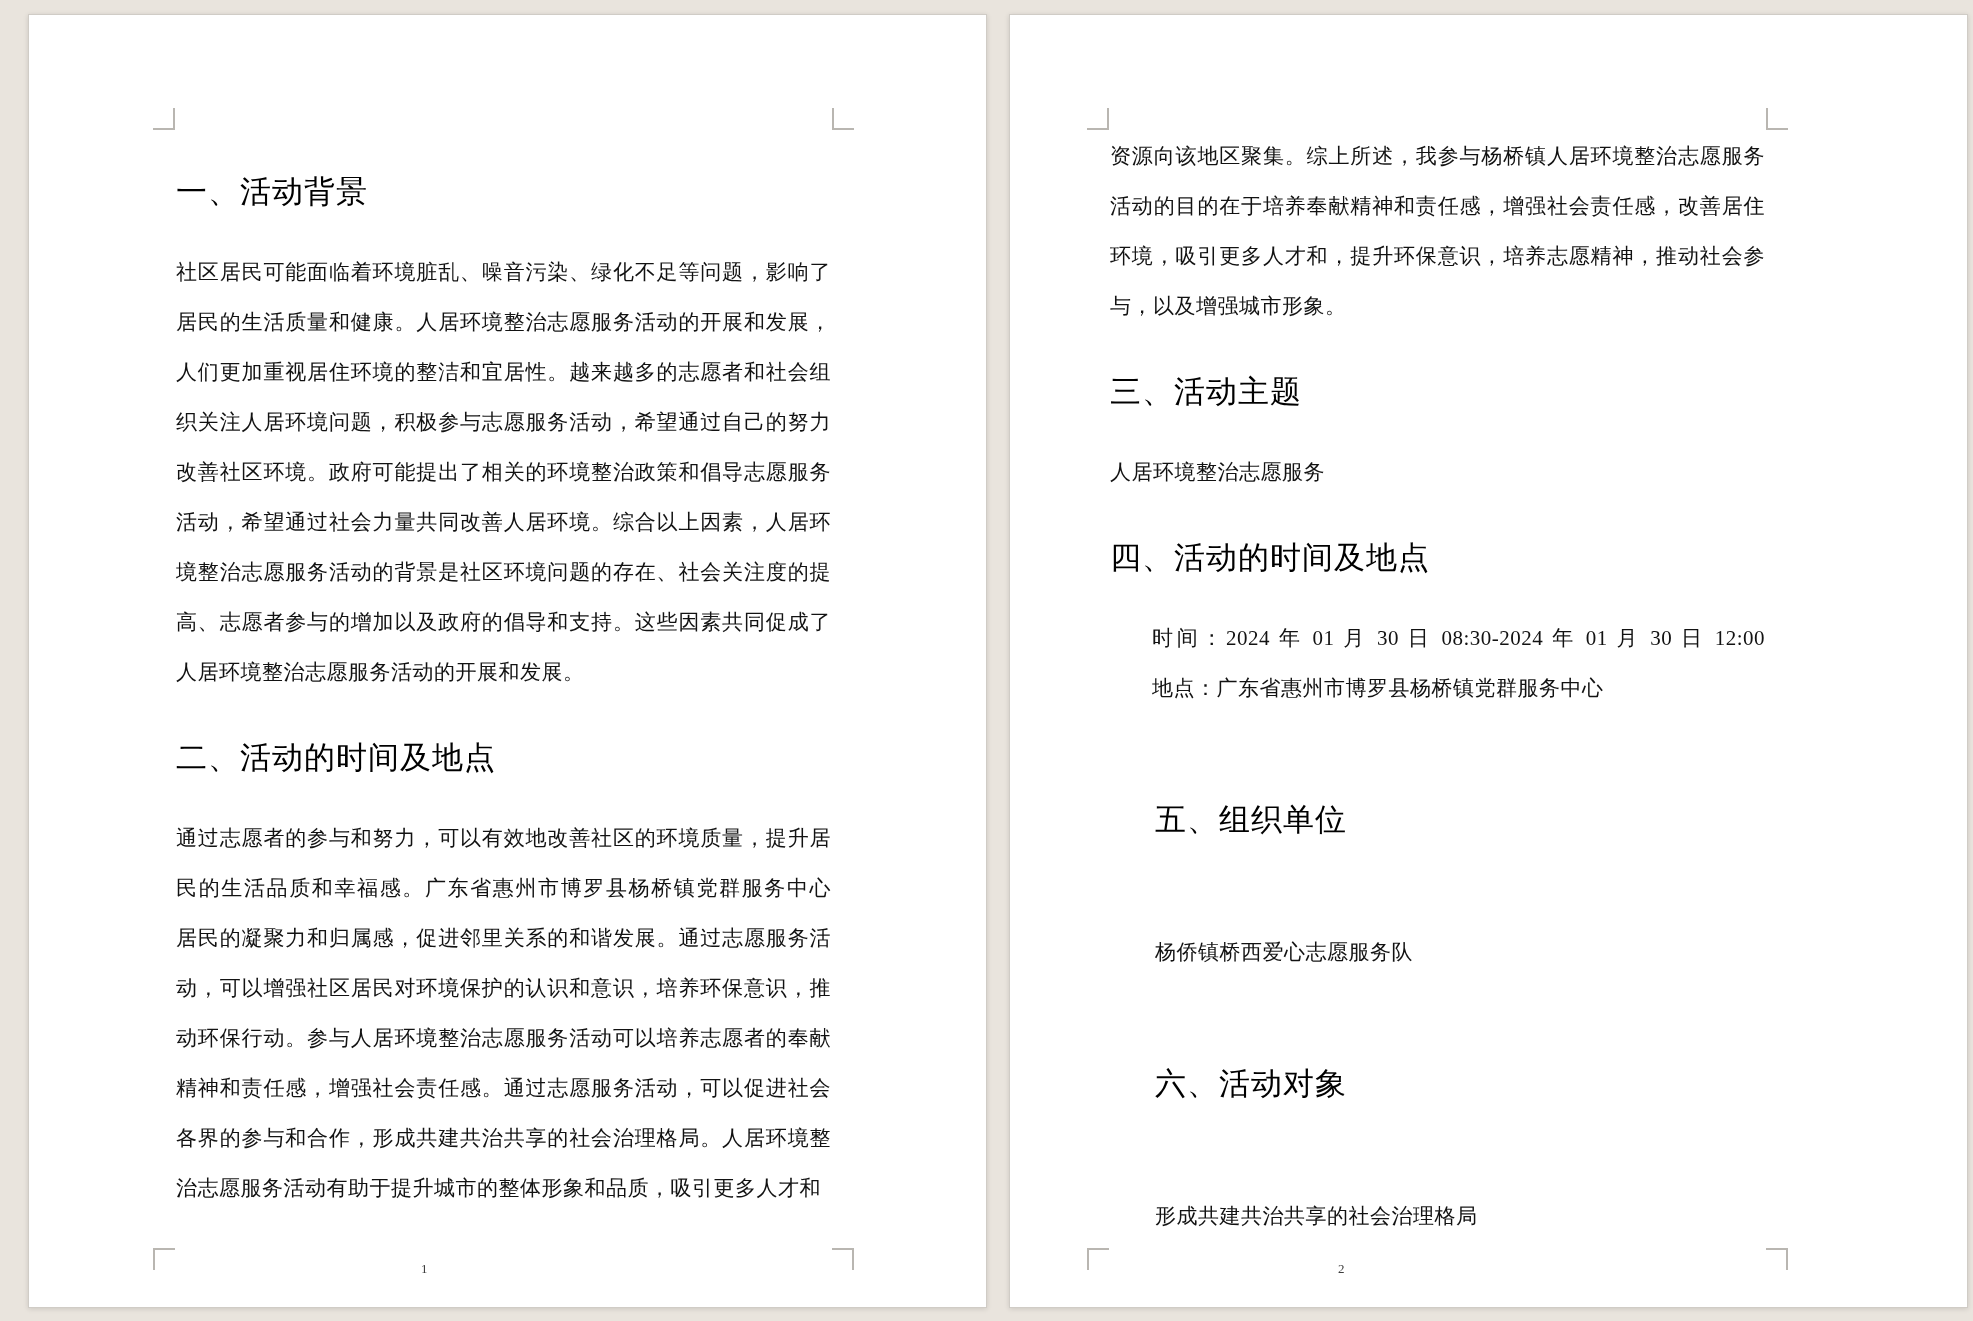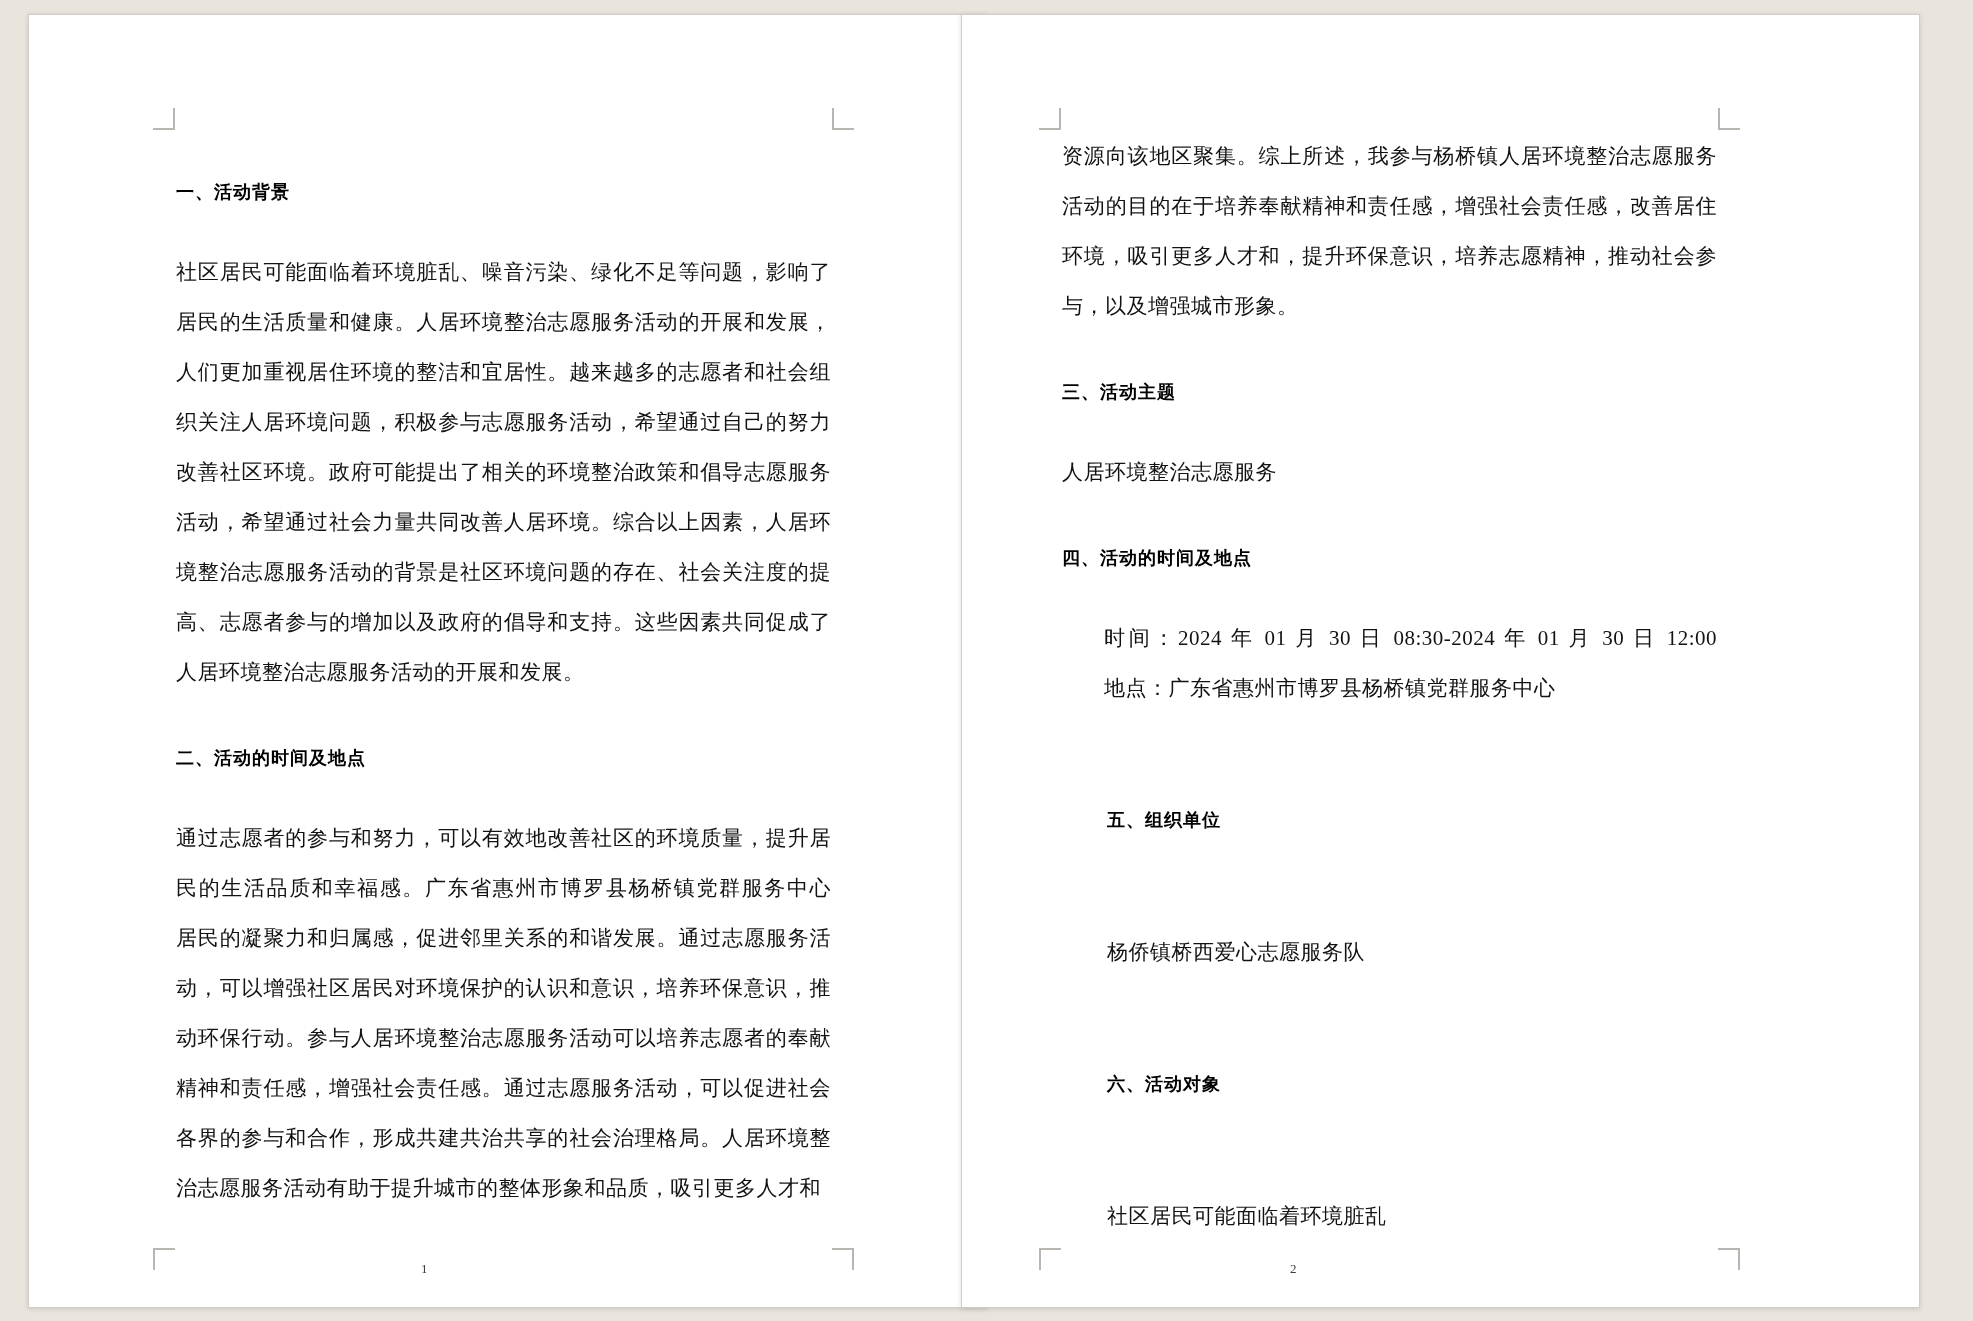--- a/index.html
+++ b/index.html
@@ -19,29 +19,29 @@
     font-family:"Liberation Serif","DejaVu Serif",serif;
   }
   .page{
     position:absolute;top:14px;height:1294px;width:959px;
     background:var(--page-bg);
     border:1px solid var(--page-border);
     box-shadow:0 1px 5px rgba(0,0,0,0.13);
     box-sizing:border-box;
   }
   .page-1{left:28px;}
-  .page-2{left:961px;}
+  .page-2{left:1009px;}
   .content{
     position:absolute;top:116px;width:655px;height:1110px;
   }
   .page-1 .content{left:147px;}
   .page-2 .content{left:100px;}
   .heading{
     font-family:"Liberation Sans","DejaVu Sans",sans-serif;
-    font-weight:700;font-size:18px;line-height:50px;
+    font-weight:400;font-size:31px;line-height:50px;
     color:var(--heading-color);
     margin:36px 0 30px 0;
     letter-spacing:1px;
   }
   .content > .heading:first-child{margin-top:52px;}
   .para{margin:0;}
   .line{
     font-size:21px;line-height:50px;color:var(--text-color);
     letter-spacing:0.5px;
   }
@@ -119,19 +119,19 @@
         <div class="para indent">
           <div class="line fill">时间：2024 年 01 月 30 日 08:30-2024 年 01 月 30 日 12:00</div>
           <div class="line">地点：广东省惠州市博罗县杨桥镇党群服务中心</div>
         </div>
         <div class="heading sp">五、组织单位</div>
         <div class="para sp">
           <div class="line">杨侨镇桥西爱心志愿服务队</div>
         </div>
         <div class="heading sp">六、活动对象</div>
         <div class="para sp">
-          <div class="line">社区居民可能面临着环境脏乱</div>
+          <div class="line">形成共建共治共享的社会治理格局</div>
         </div>
       </div>
     <div class="pagenum">2</div>
   </div>
 
 </div>
 
 </body></html>

